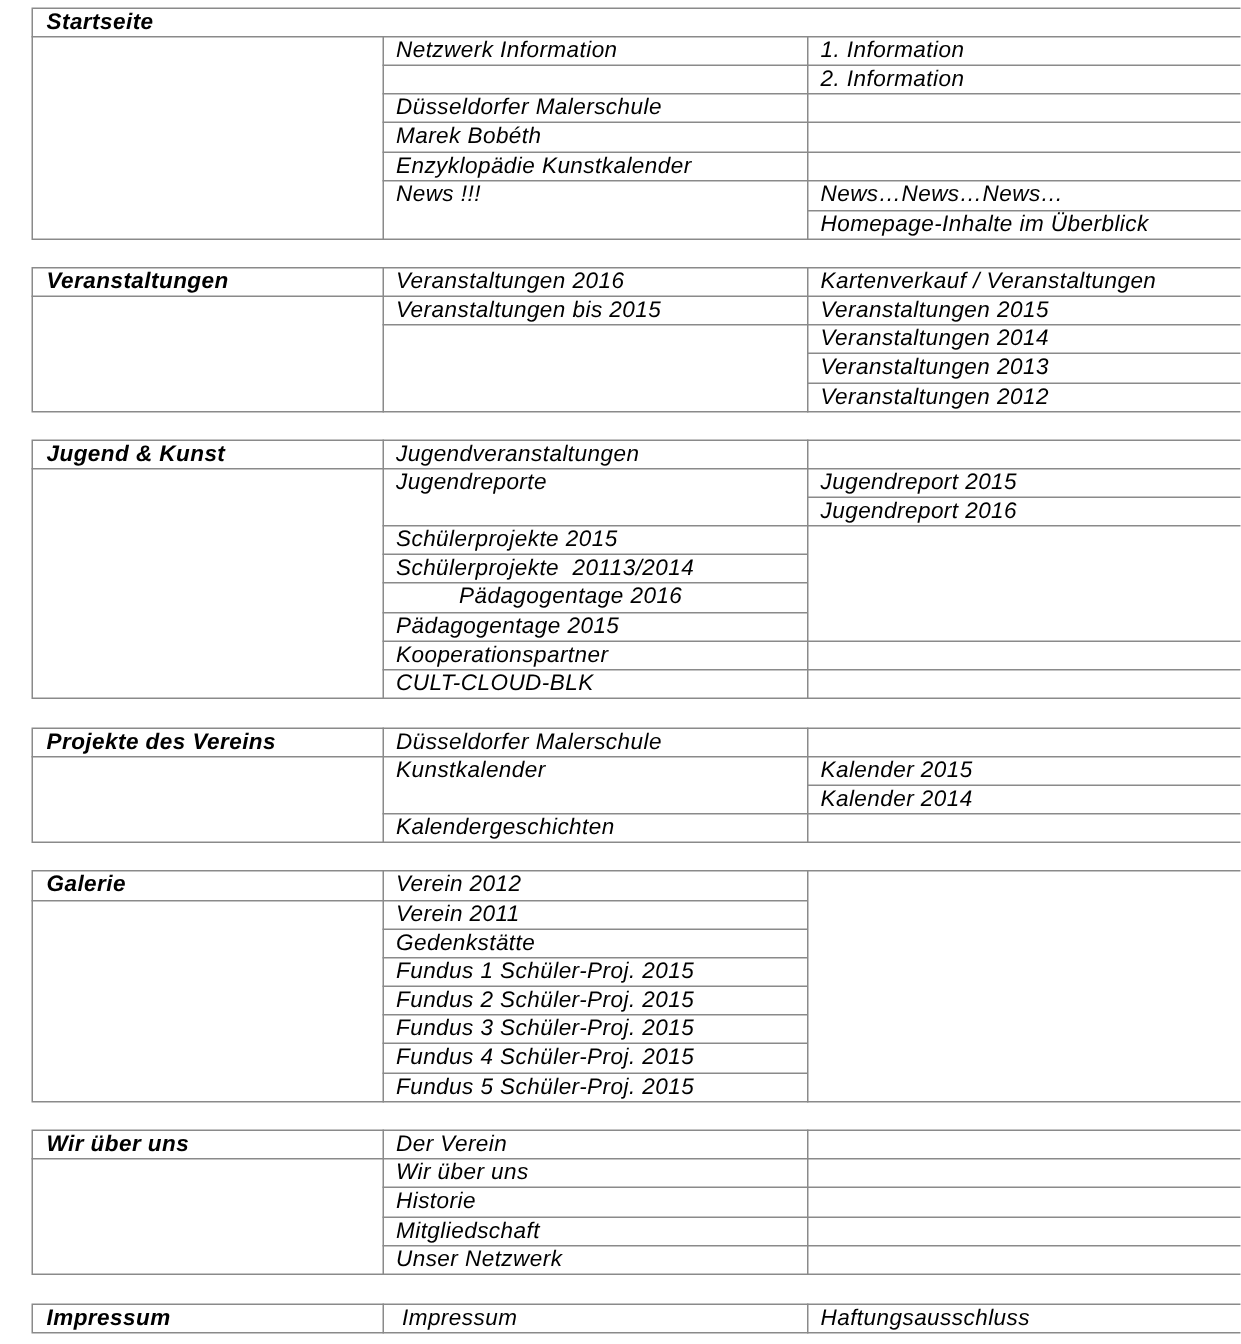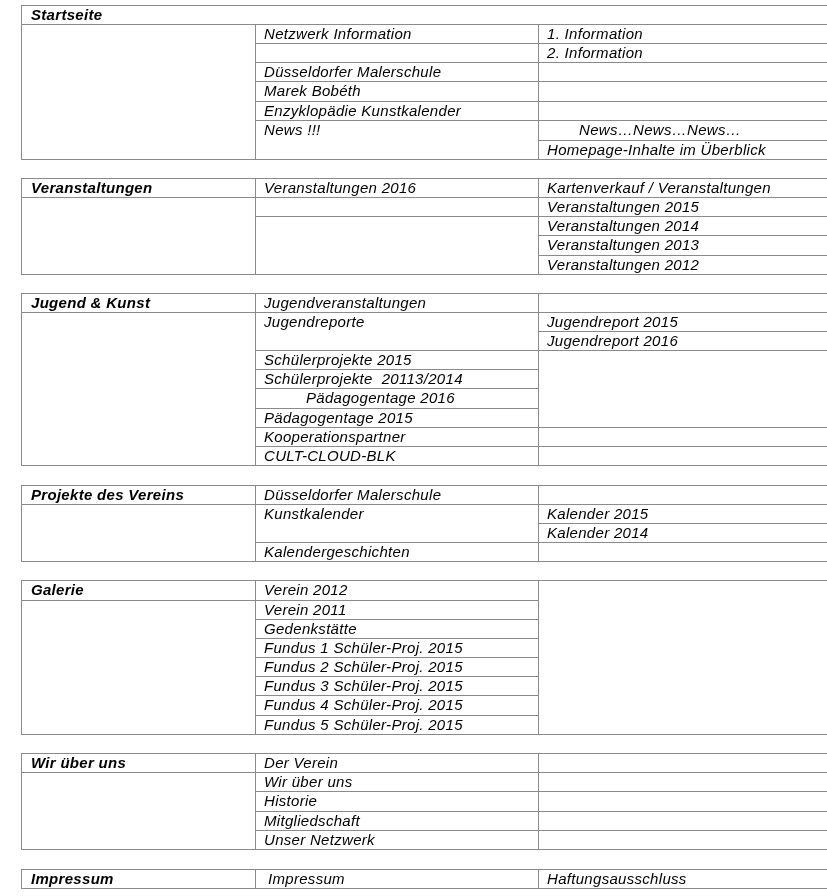--- a/index.html
+++ b/index.html
@@ -33,35 +33,36 @@
   <div class="hline" style="left:517px;width:298px;top:135px;"></div>
 
   <div class="cell c1 title" style="top: 1px; white-space: pre;">Startseite</div>
   <div class="cell c2" style="top: 20px; white-space: pre;">Netzwerk Information</div>
   <div class="cell c2" style="top: 58px; white-space: pre;">Düsseldorfer Malerschule</div>
   <div class="cell c2" style="top: 77px; white-space: pre;">Marek Bobéth</div>
   <div class="cell c2" style="top: 97px; white-space: pre;">Enzyklopädie Kunstkalender</div>
   <div class="cell c2" style="top: 116px; white-space: pre;">News !!!</div>
   <div class="cell c3" style="top: 20px; white-space: pre;">1. Information</div>
   <div class="cell c3" style="top: 39px; white-space: pre;">2. Information</div>
-  <div class="cell c3" style="top: 116px; white-space: pre; margin-left: 32px;">News…News…News…</div>
+  <div class="cell c3" style="top: 116px; white-space: pre;">News…News…News…</div>
   <div class="cell c3" style="top: 136px; white-space: pre;">Homepage-Inhalte im Überblick</div>
 </div>
 
 <div class="sec" style="top:178px;height:97px;">
   <div class="box" style="left:0;top:0;width:815px;height:97px;"></div>
   <div class="vline" style="left:234px;top:0;height:97px;"></div>
   <div class="vline" style="left:517px;top:0;height:97px;"></div>
   <div class="hline" style="left:0;width:815px;top:19px;"></div>
   <div class="hline" style="left:234px;width:581px;top:38px;"></div>
   <div class="hline" style="left:517px;width:298px;top:57px;"></div>
   <div class="hline" style="left:517px;width:298px;top:77px;"></div>
 
   <div class="cell c1 title" style="top: 1px; white-space: pre;">Veranstaltungen</div>
   <div class="cell c2" style="top: 1px; white-space: pre;">Veranstaltungen 2016</div>
+  <div class="cell c2" style="top: 20px; white-space: pre;">Veranstaltungen bis 2015</div>
   <div class="cell c3" style="top: 1px; white-space: pre;">Kartenverkauf / Veranstaltungen</div>
   <div class="cell c3" style="top: 20px; white-space: pre;">Veranstaltungen 2015</div>
   <div class="cell c3" style="top: 39px; white-space: pre;">Veranstaltungen 2014</div>
   <div class="cell c3" style="top: 58px; white-space: pre;">Veranstaltungen 2013</div>
   <div class="cell c3" style="top: 78px; white-space: pre;">Veranstaltungen 2012</div>
 </div>
 
 <div class="sec" style="top:293px;height:173px;">
   <div class="box" style="left:0;top:0;width:815px;height:173px;"></div>
   <div class="vline" style="left:234px;top:0;height:173px;"></div>

